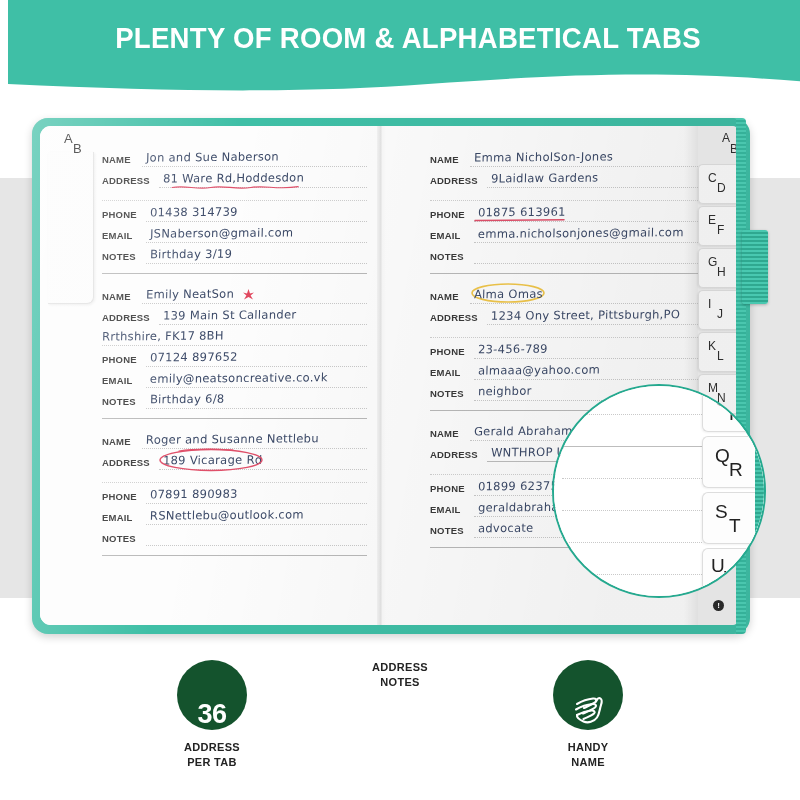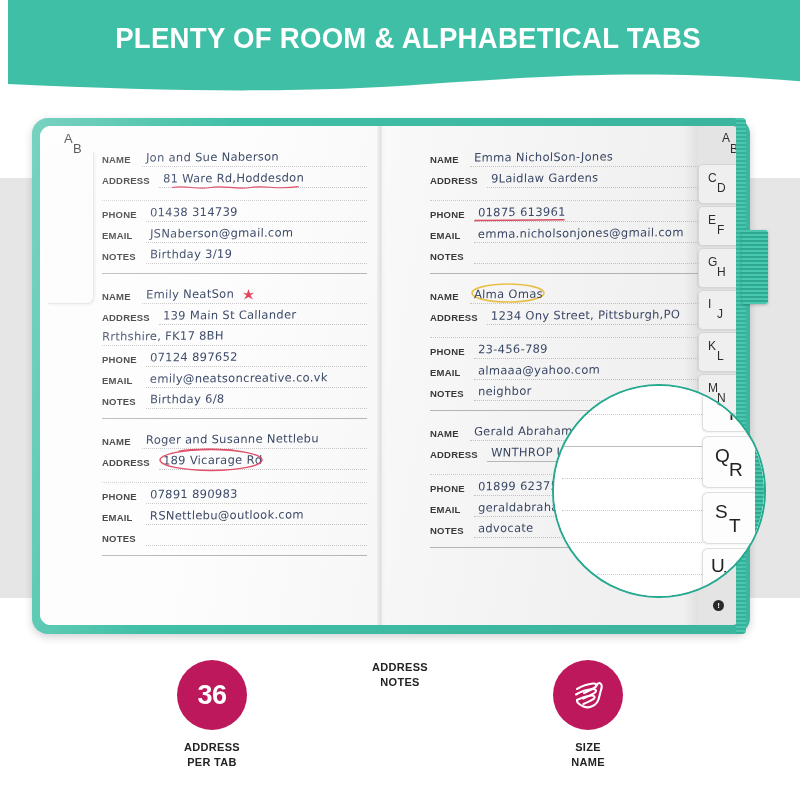--- a/index.html
+++ b/index.html
@@ -219,22 +219,22 @@
   }
 
   
   .features {
     position: absolute; left: 0; top: 660px; width: 800px; height: 140px;
     display: flex; justify-content: center; gap: 58px;
   }
   .feature { width: 130px; text-align: center; }
   .feat-circle {
     width: 70px; height: 70px; margin: 0 auto 10px auto;
-    border-radius: 50%; background: #be185d;
-    display: flex; align-items: center; justify-content: center;
+    border-radius: 50%; background: #14532d;
+    display: flex; align-items: flex-end; justify-content: center;
     color: #ffffff;
   }
   .feat-num {
     font-size: 27px; font-weight: bold; color: #fff;
     font-family: "Liberation Sans", sans-serif; letter-spacing: -0.5px;
   }
   .feat-az { font-size: 22px; font-weight: bold; color:#fff; letter-spacing: -0.5px; }
   .feat-label {
     font-size: 11px; font-weight: bold; color: #232323;
     line-height: 1.35; letter-spacing: .3px;
@@ -559,19 +559,19 @@
         <svg width="40" height="40" viewBox="0 0 40 40">
           <g fill="none" stroke="#ffffff" stroke-width="2.1" stroke-linecap="round" stroke-linejoin="round">
             <path d="M9,14 C14,11 20,9 25,8.5 C28,8.2 29.5,10 28,11.6 C25,14 20,16 16,18"></path>
             <path d="M8,19.5 C13,16.5 19,14.5 24.5,14 C27.5,13.7 29,15.6 27.3,17.2 C24.5,19.6 19,21.6 15,23.5"></path>
             <path d="M9,25 C13.5,22.5 19,20.8 23.5,20.5 C26.2,20.3 27.5,22 26,23.5 C23.5,25.8 19,27.3 15.5,29"></path>
             <path d="M28,11 C29.5,8.5 31,7.5 32.5,8.5 C34,9.5 34,12 33,15 C31.5,19.5 31.5,24 29,27.5 C26,31.8 20,33.5 15.5,31.5 C11,29.5 8.5,27.5 9,25"></path>
           </g>
         </svg>
       </div>
       <div class="feat-label">
-        <div>SIZE</div>
+        <div>HANDY</div>
         <div>NAME</div>
       </div>
     </div>
   </div>
 
 </div>
 
 </body></html>

